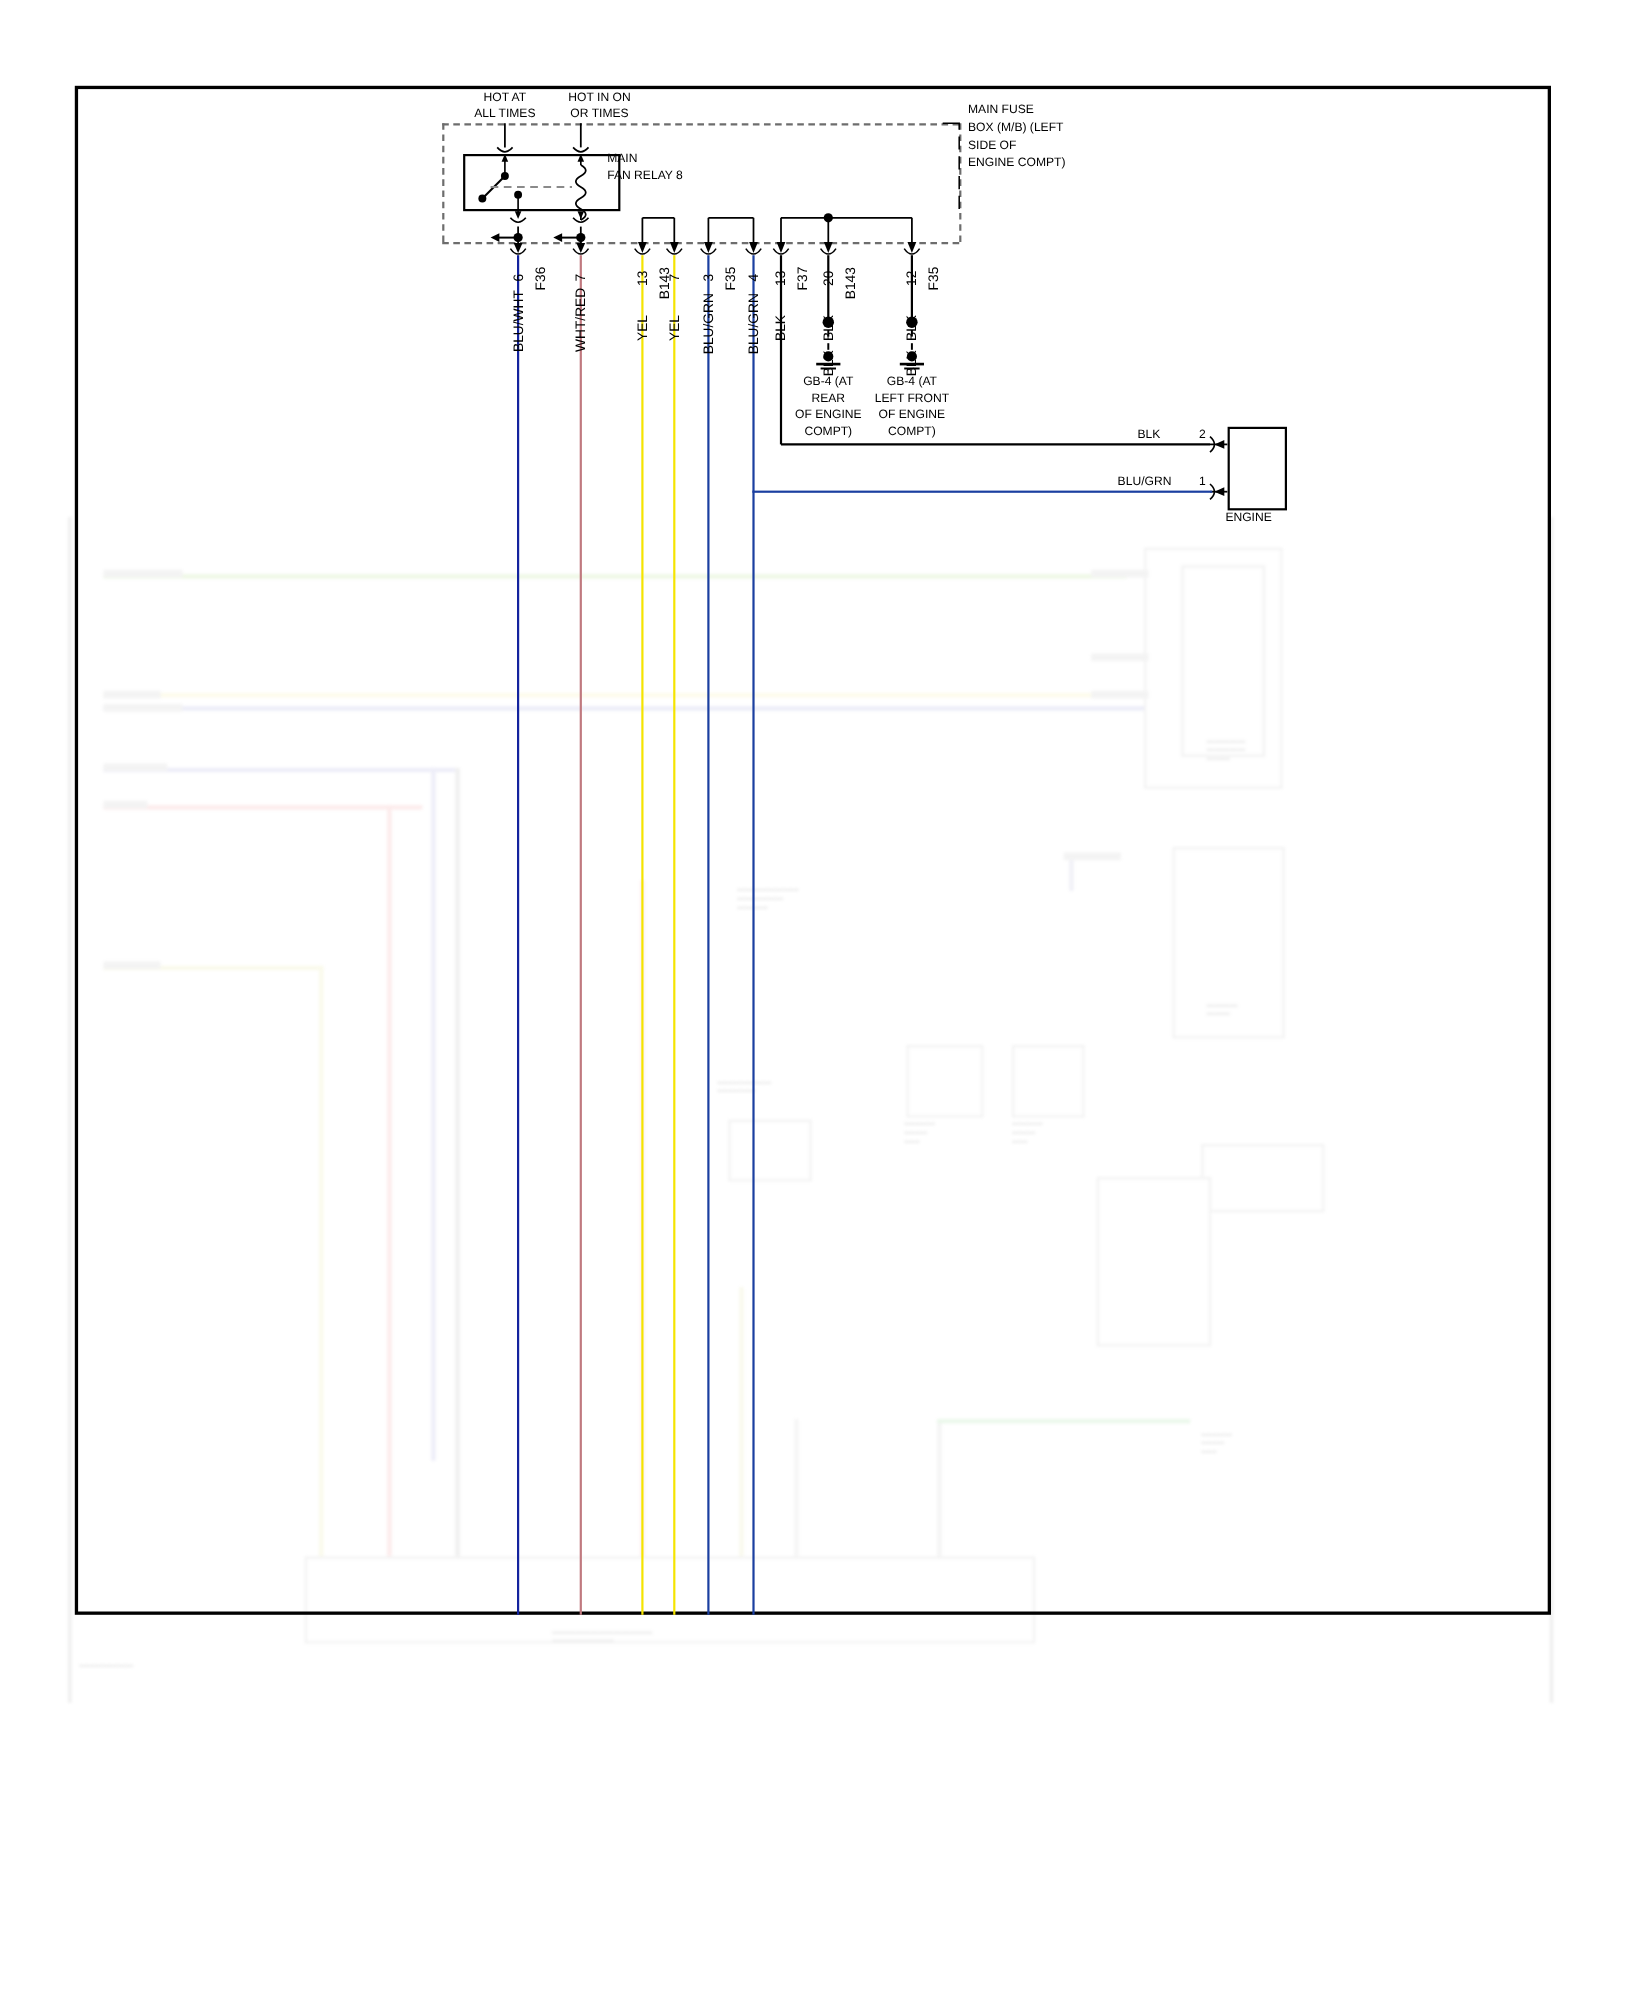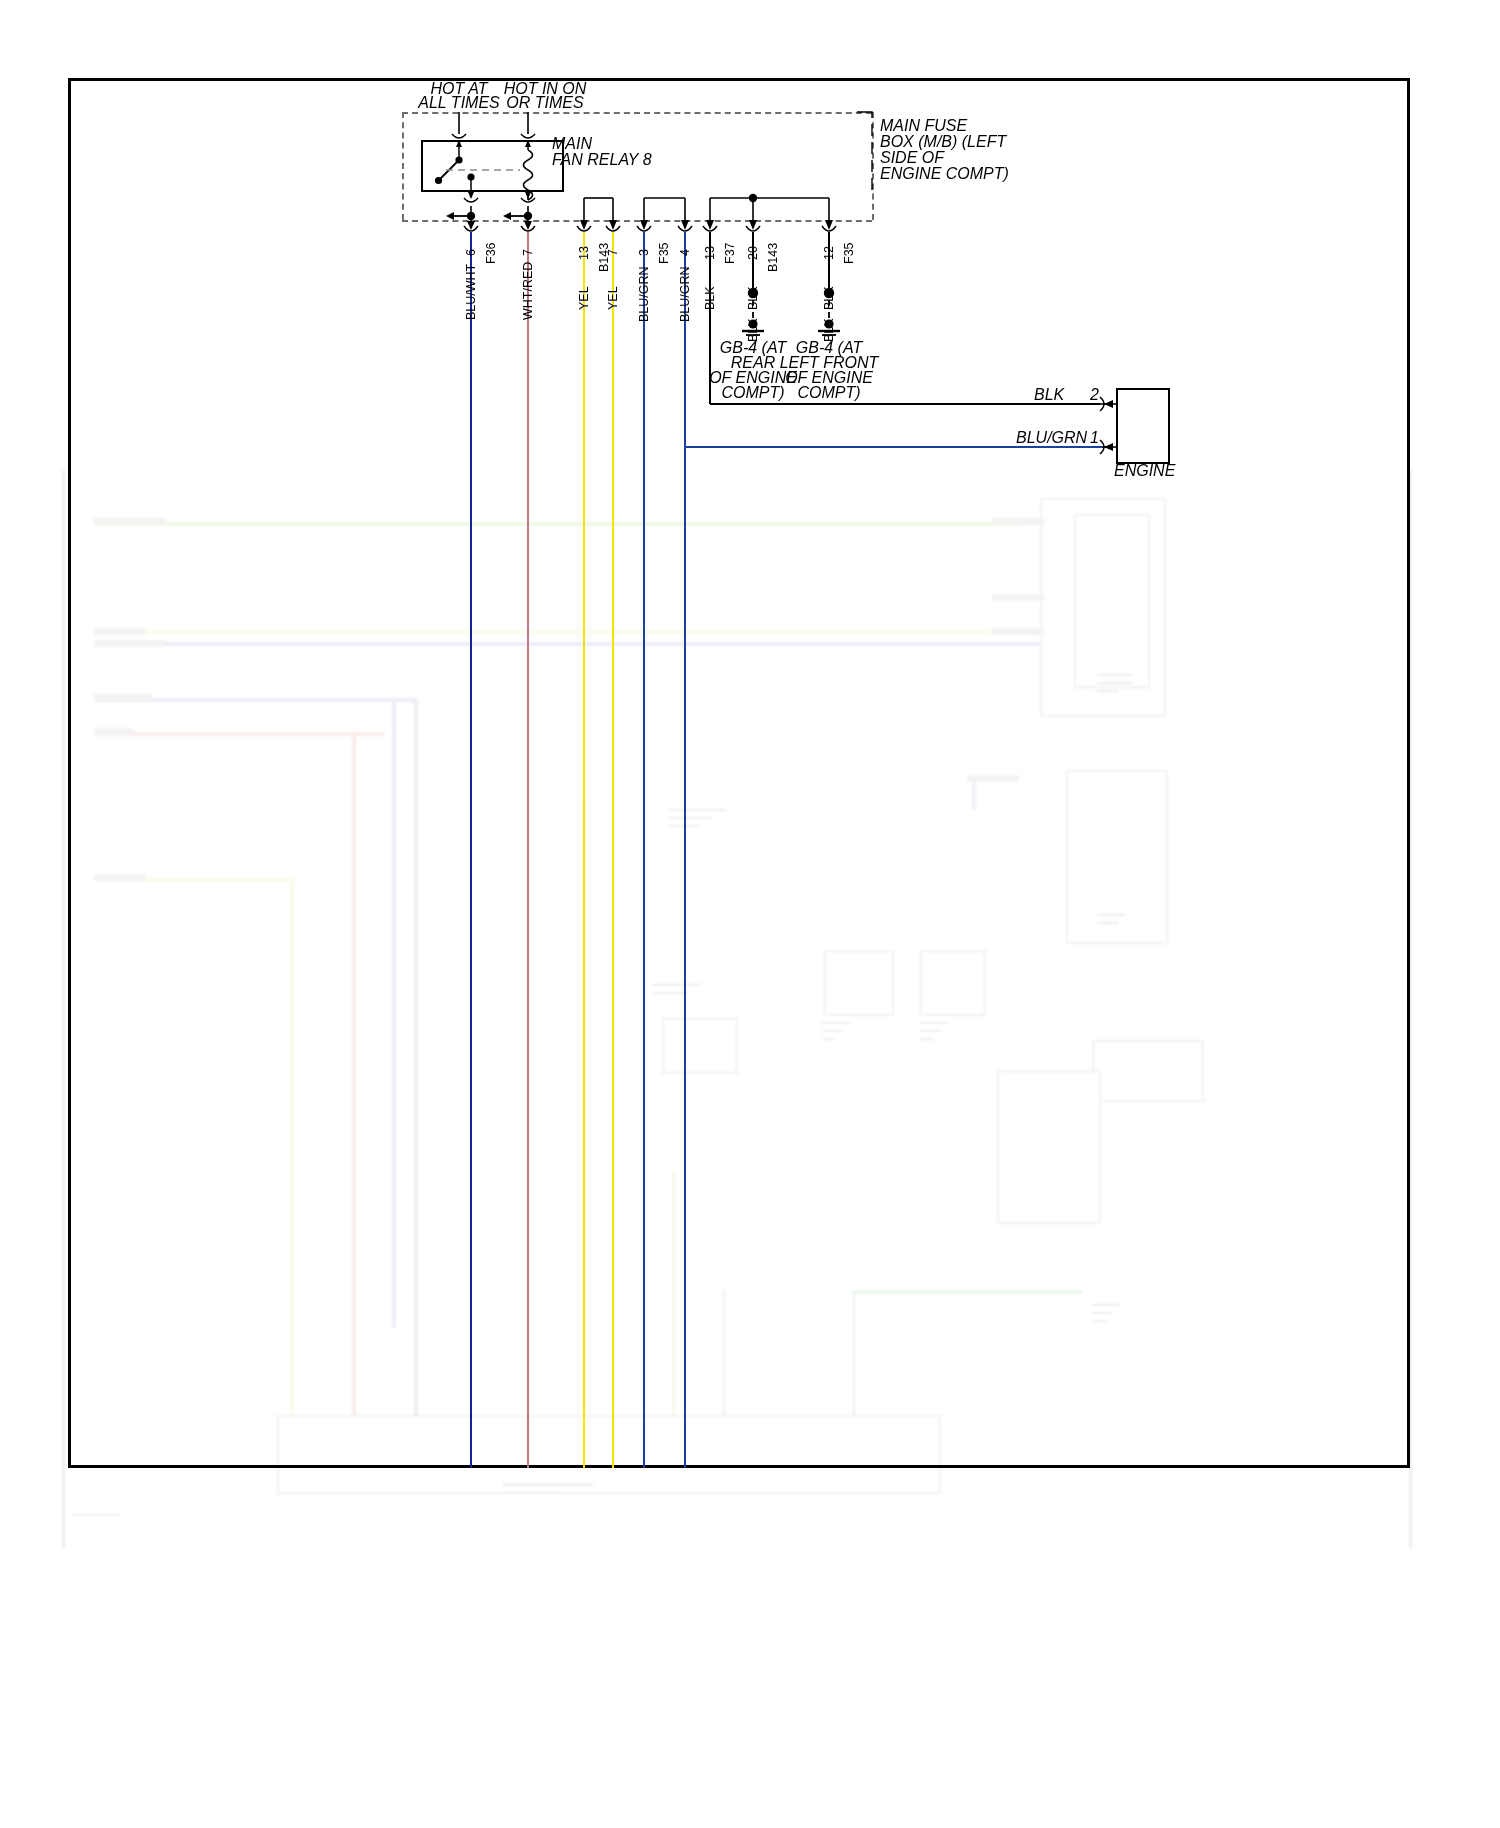--- a/index.html
+++ b/index.html
@@ -59,25 +59,24 @@
     position: absolute;
     background: #bdbdbd;
     height: 7px;
   }
 
   
   #fg { position: absolute; left: 0; top: 0; width: 1500px; height: 1828px; }
 
   .txt {
     position: absolute;
-    font-size: 16px;
+    font-size: 11px;
     color: #000;
     line-height: 14px;
     white-space: pre;
-    font-style: italic;
   }
   .txt.c { text-align: center; }
   .vtxt {
     position: absolute;
     font-size: 12.5px;
     color: #000;
     white-space: nowrap;
     transform-origin: 0 0;
     transform: rotate(-90deg);
   }
@@ -191,21 +190,21 @@
 
     <div class="dashline-v" style="left:872px; top:112px; height:108px;"></div>
 
     <svg class="ov" width="1500" height="1828">
       <path d="M 857 112 L 872 112 L 872 118" stroke="#000" stroke-width="1.4" fill="none"></path>
       <line x1="872" y1="124" x2="872" y2="136" stroke="#000" stroke-width="1.4"></line>
       <line x1="872" y1="142" x2="872" y2="154" stroke="#000" stroke-width="1.4"></line>
       <line x1="872" y1="160" x2="872" y2="172" stroke="#000" stroke-width="1.4"></line>
       <line x1="872" y1="178" x2="872" y2="190" stroke="#000" stroke-width="1.4"></line>
     </svg>
-    <div class="txt" style="left:880px; top:118px; line-height:16px;">MAIN FUSE
+    <div class="txt" style="left:880px; top:92px; line-height:16px;">MAIN FUSE
 BOX (M/B) (LEFT
 SIDE OF
 ENGINE COMPT)</div>
 
     <div class="relaybox" style="left:421px; top:140px; width:143px; height:52px;"></div>
     <div class="txt" style="left:552px; top:136px; line-height:16px;">MAIN
 FAN RELAY 8</div>
 
     <svg class="ov" width="1500" height="1828">
 

